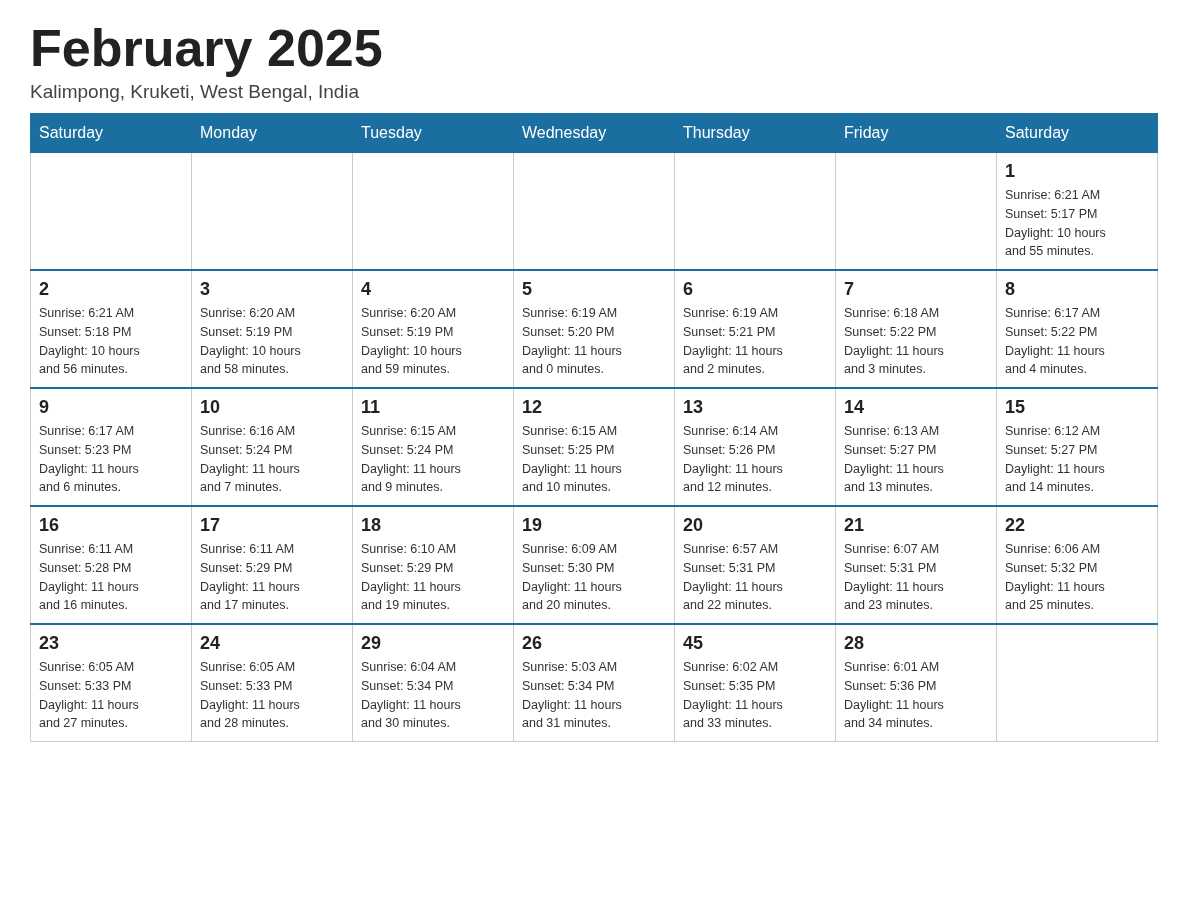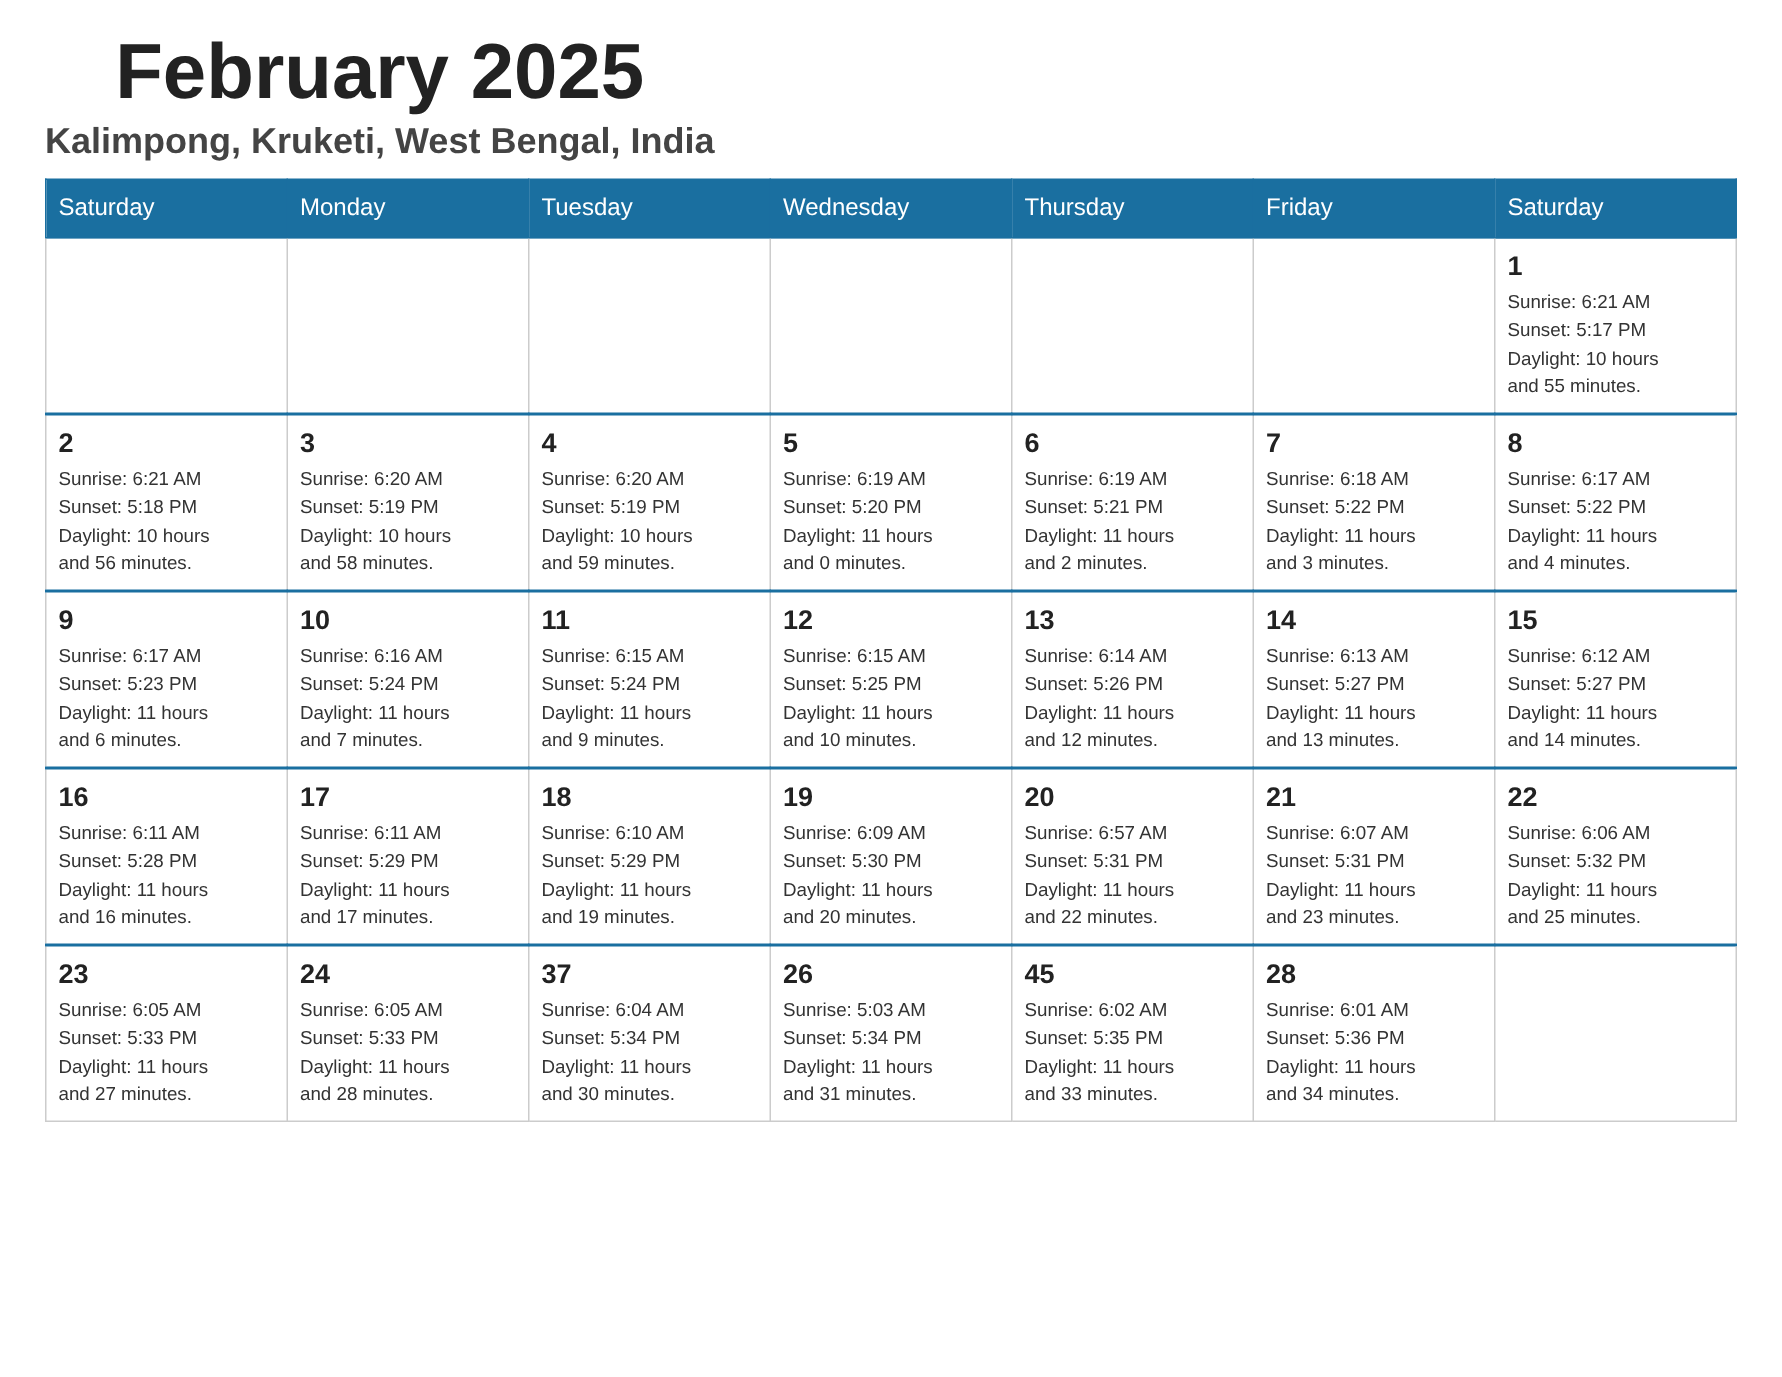--- a/index.html
+++ b/index.html
@@ -25,33 +25,32 @@
       font-size: 28px;
       font-weight: bold;
       color: #333;
     }
     .logo-text-blue {
       font-size: 28px;
       font-weight: bold;
       color: #1a7abf;
     }
     .title-section {
-      text-align: center;
+      text-align: left;
     }
     .month-title {
       font-size: 52px;
       font-weight: bold;
       color: #222;
       line-height: 1.1;
     }
     .location-title {
-      font-size: 24px;
+      font-size: 19px;
       color: #444;
       margin-top: 4px;
-      font-weight: bold;
     }
     .calendar-table {
       width: 100%;
       border-collapse: collapse;
       margin-top: 10px;
     }
     .calendar-table th {
       background-color: #1a6fa0;
       color: #fff;
       padding: 10px 8px;
@@ -286,21 +285,21 @@
 and 27 minutes.</div>
         </td>
         <td>
           <div class="day-number">24</div>
           <div class="day-info" style="white-space: pre-line;">Sunrise: 6:05 AM
 Sunset: 5:33 PM
 Daylight: 11 hours
 and 28 minutes.</div>
         </td>
         <td>
-          <div class="day-number">37</div>
+          <div class="day-number">29</div>
           <div class="day-info" style="white-space: pre-line;">Sunrise: 6:04 AM
 Sunset: 5:34 PM
 Daylight: 11 hours
 and 30 minutes.</div>
         </td>
         <td>
           <div class="day-number">26</div>
           <div class="day-info" style="white-space: pre-line;">Sunrise: 5:03 AM
 Sunset: 5:34 PM
 Daylight: 11 hours

